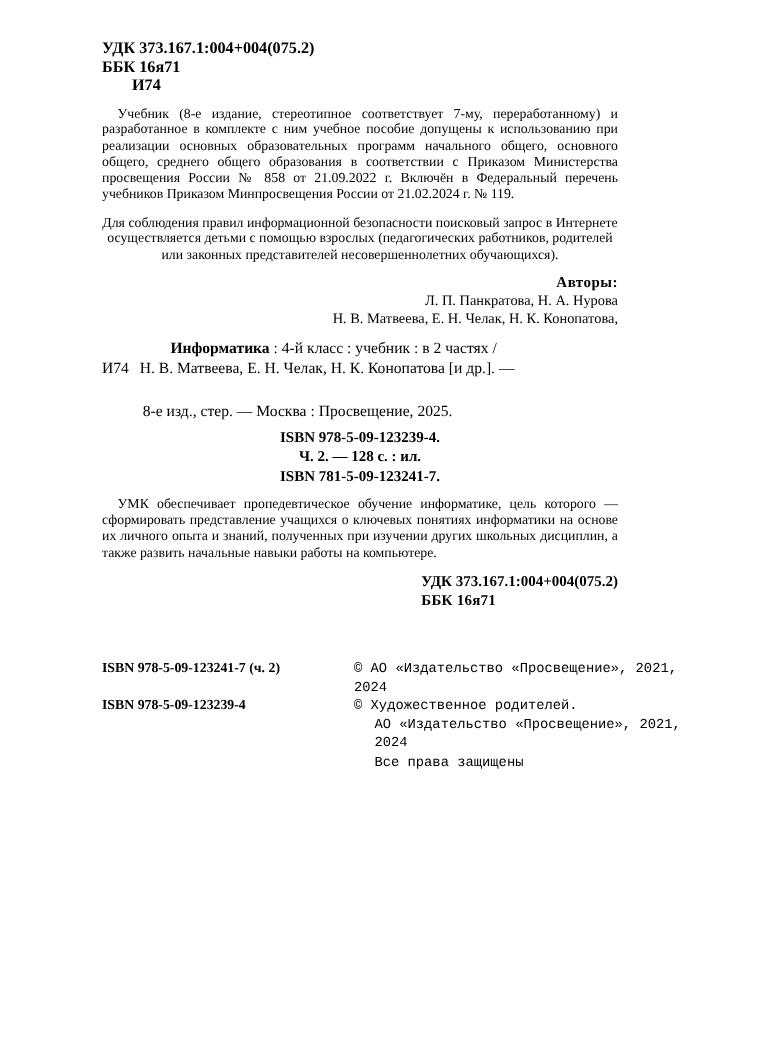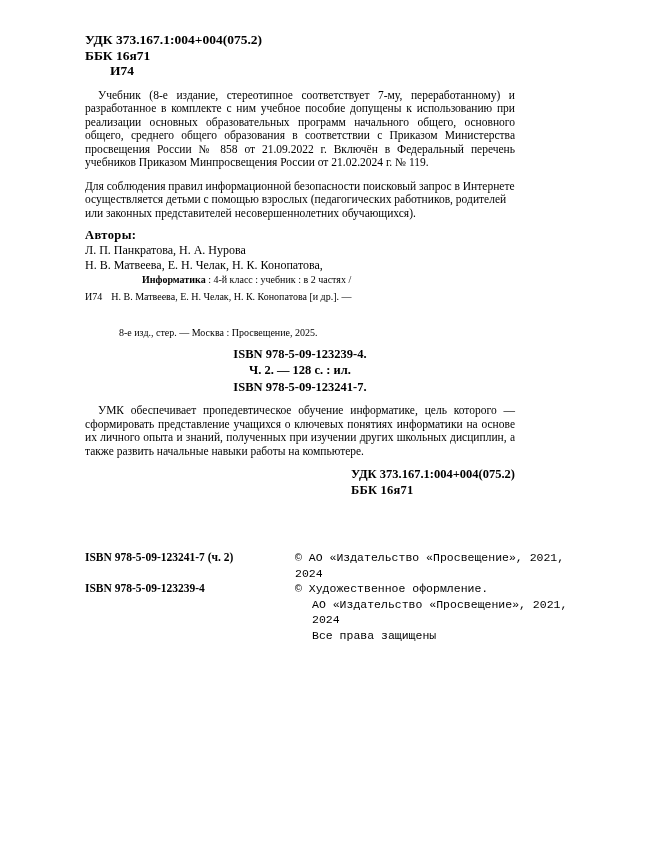--- a/index.html
+++ b/index.html
@@ -16,29 +16,29 @@
     padding:32px 135px 0 85px;
     background:#fff;
     overflow:hidden;
   }
   
   .header-codes { font-weight:bold; font-size:13.5px; line-height:15.5px; margin-bottom:10px; }
   .code-i74 { padding-left:25px; }
   
   .para { font-size:11.5px; line-height:13.5px; text-align:justify; }
   .para.indent { text-indent:13px; }
-  .para.centered { text-align:left; text-indent:0; }
+  .para.centered { text-align:center; text-indent:0; }
   .mb-sm { margin-bottom:8px; }
   .mb-md { margin-bottom:10px; }
   
-  .authors { text-align:left; }
+  .authors { text-align:right; margin-bottom:10px; }
   .authors-heading { font-weight:bold; font-size:12.5px; line-height:15px; letter-spacing:0.4px; }
   .authors-line { font-size:12px; line-height:14.5px; }
   
-  .bib { font-size:10px; line-height:16.5px; }
+  .bib { font-size:13px; line-height:16.5px; }
   .bib-line1 { padding-left:57px; }
   .bib-title { font-weight:bold; }
   .bib-code { margin-right:9px; }
   .bib-line3 { padding-left:34px;margin-top:20px; }
   .isbn-block { text-align:center; font-weight:bold; font-size:12.5px; line-height:16.5px; margin:4px 0 9px 0; }
   
   .footer-codes {
     width:-moz-fit-content; width:fit-content;
     margin-left:auto; margin-top:8px;
     font-weight:bold; font-size:12.5px; line-height:16px;
@@ -82,37 +82,37 @@
     </div>
     <div>
       <span class="bib-code">И74</span><span>Н. В. Матвеева, Е. Н. Челак, Н. К. Конопатова [и др.]. —</span>
     </div>
     <div class="bib-line3">8-е изд., стер. — Москва : Просвещение, 2025.</div>
   </div>
 
   <div class="isbn-block">
     <div>ISBN 978-5-09-123239-4.</div>
     <div>Ч. 2. — 128 с. : ил.</div>
-    <div>ISBN 978-5-09-123241-7.</div>
+    <div>ISBN 781-5-09-123241-7.</div>
   </div>
 
   <div class="para indent">УМК обеспечивает пропедевтическое обучение информатике, цель которого — сформировать представление учащихся о ключевых понятиях информатики на основе их личного опыта и знаний, полученных при изучении других школьных дисциплин, а также развить начальные навыки работы на компьютере.</div>
 
   <div class="footer-codes">
     <div>УДК 373.167.1:004+004(075.2)</div>
     <div class="bbk">ББК 16я71</div>
   </div>
 
   <div class="bottom">
     <div class="bottom-left">
       <div>ISBN 978-5-09-123241-7 (ч. 2)</div>
       <div class="spacer-line"></div>
       <div>ISBN 978-5-09-123239-4</div>
     </div>
     <div class="bottom-right">
       <div>© АО «Издательство «Просвещение», 2021, 2024</div>
-      <div>© Художественное оформление.</div>
+      <div>© Художественное родителей.</div>
       <div class="copy-indent">АО «Издательство «Просвещение», 2021, 2024</div>
       <div class="copy-indent">Все права защищены</div>
     </div>
   </div>
 
 </div>
 
 </body></html>

